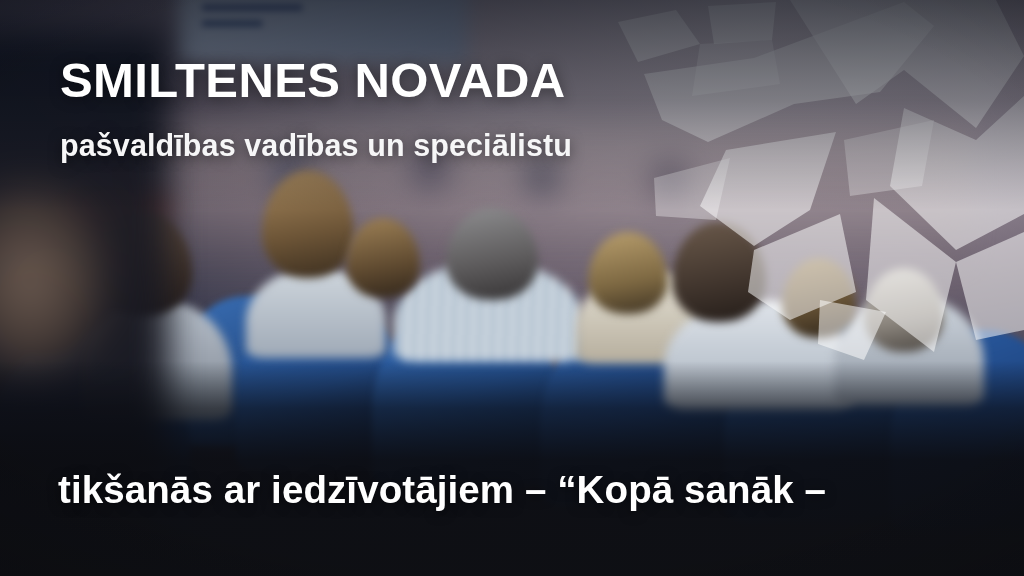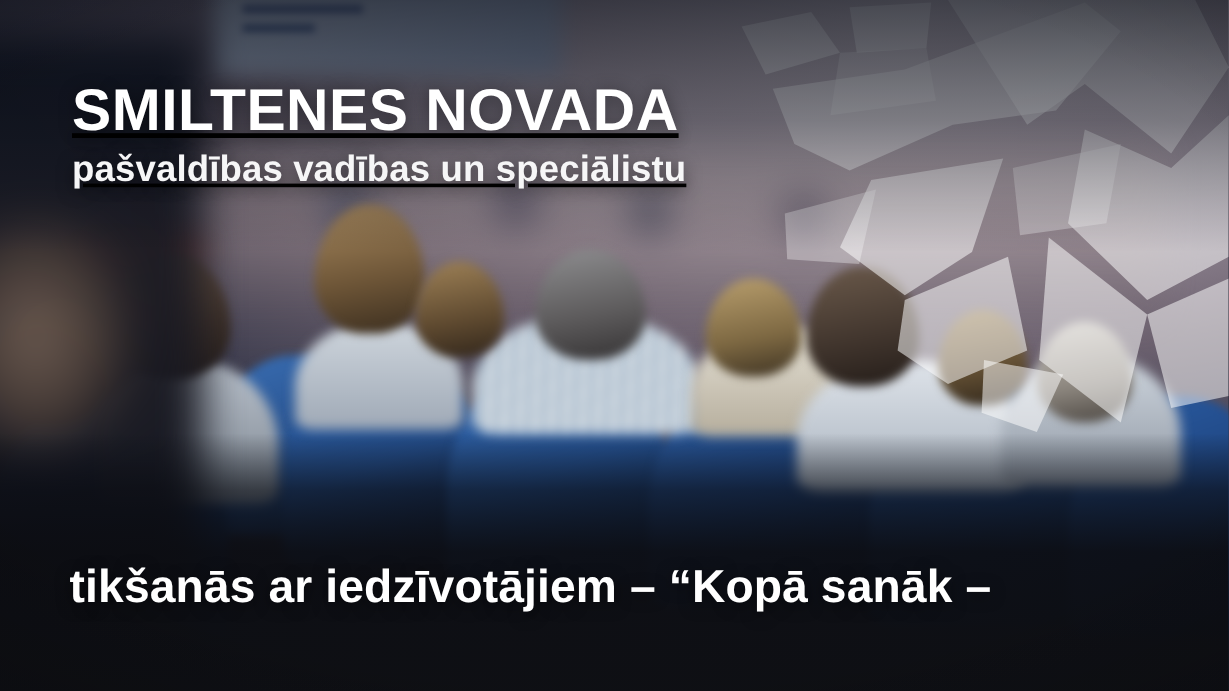--- a/index.html
+++ b/index.html
@@ -86,28 +86,28 @@
   .scrim-bottom{
     position:absolute; left:0; bottom:0; width:100%; height:215px;
     background:linear-gradient(180deg, rgba(10,12,18,0) 0%, rgba(10,12,18,.62) 22%, rgba(12,13,18,.93) 46%, rgba(14,15,19,.97) 100%);
   }
   .vignette{
     position:absolute; inset:0;
     background:radial-gradient(125% 115% at 50% 45%, rgba(0,0,0,0) 45%, rgba(0,0,0,.42) 100%);
   }
 
   
-  .title-block{ position:absolute; left:60px; top:68px;text-decoration:underline; }
+  .title-block{ position:absolute; left:60px; top:56px; }
   .title{
     font-size:49px; font-weight:700; letter-spacing:.4px;
     color:#ffffff; line-height:1.02; white-space:nowrap;
     text-shadow:0 2px 14px rgba(0,0,0,.45);
   }
   .subtitle{
-    margin-top:7px;
+    margin-top:23px;
     font-size:30.5px; font-weight:600; letter-spacing:.1px;
     color:#f6f6f7; line-height:1.08; white-space:nowrap;
     text-shadow:0 2px 13px rgba(0,0,0,.5);
   }
 
   .caption{
     position:absolute; left:58px; bottom:62px; right:55px;margin-top:16px;
   }
   .caption .line{
     font-size:38.5px; font-weight:600; color:#ffffff;

